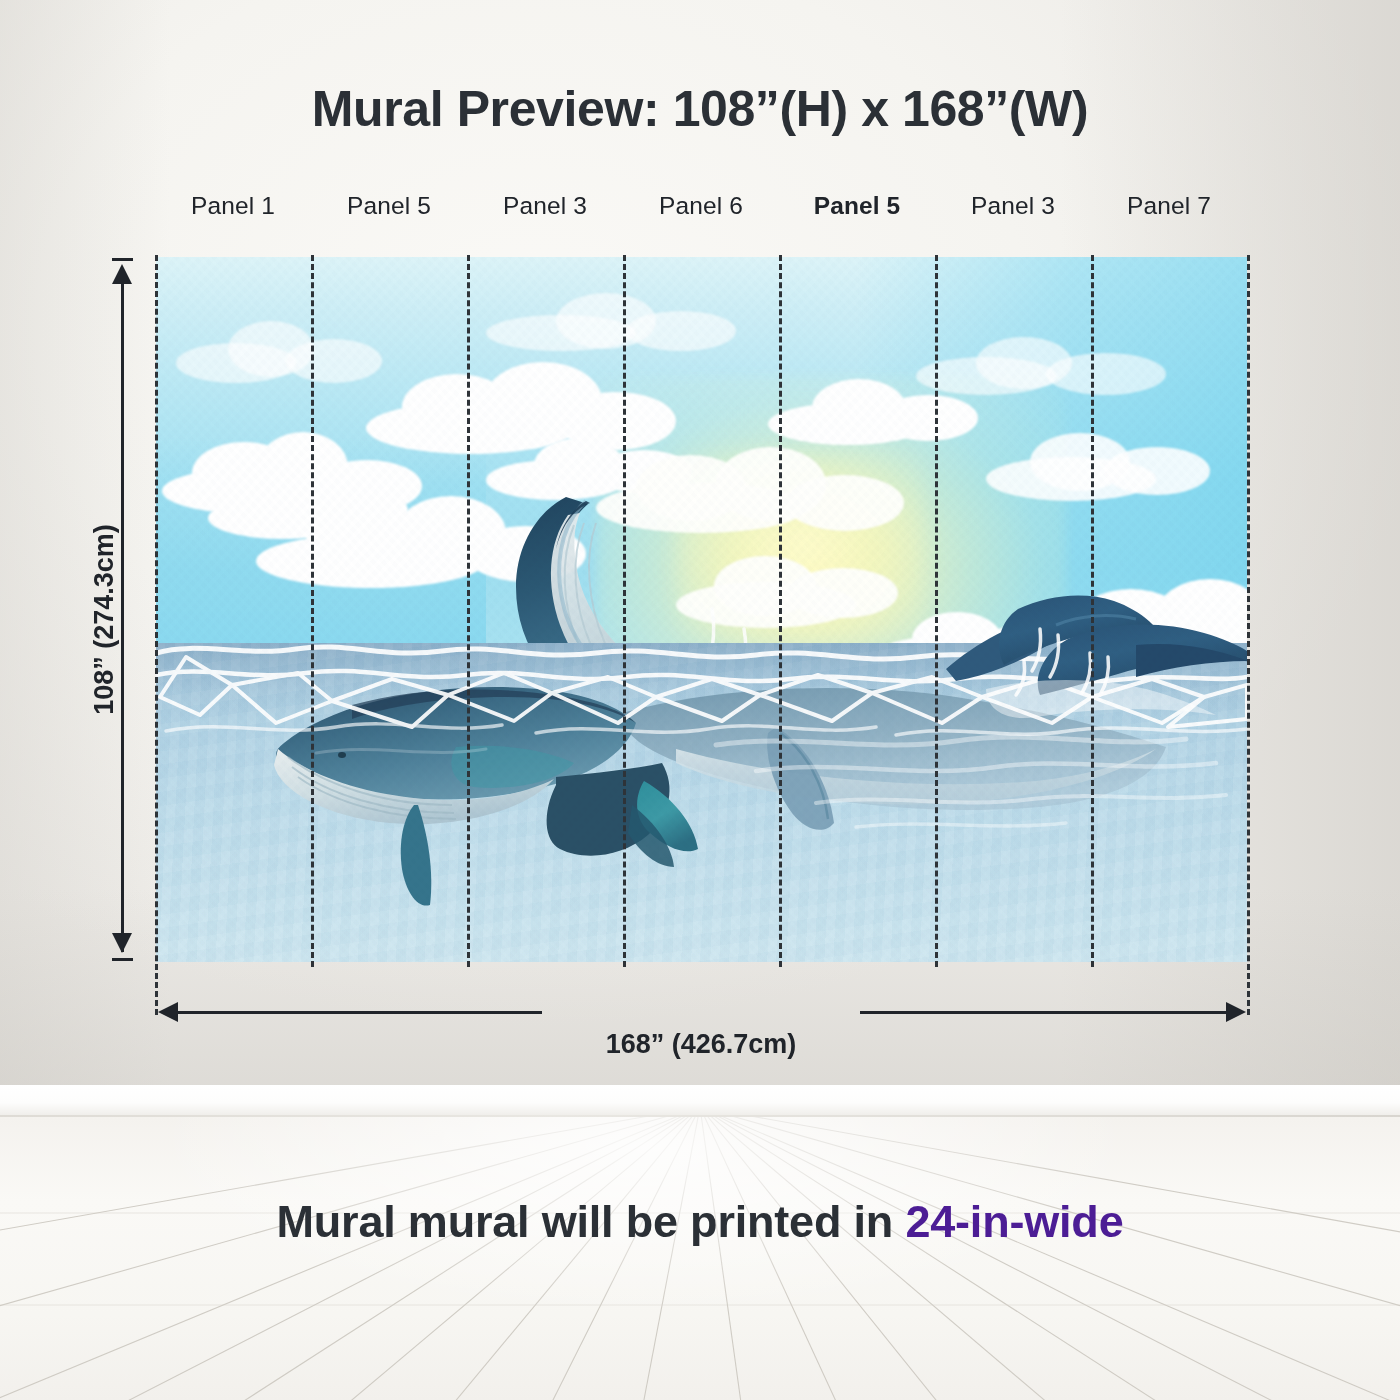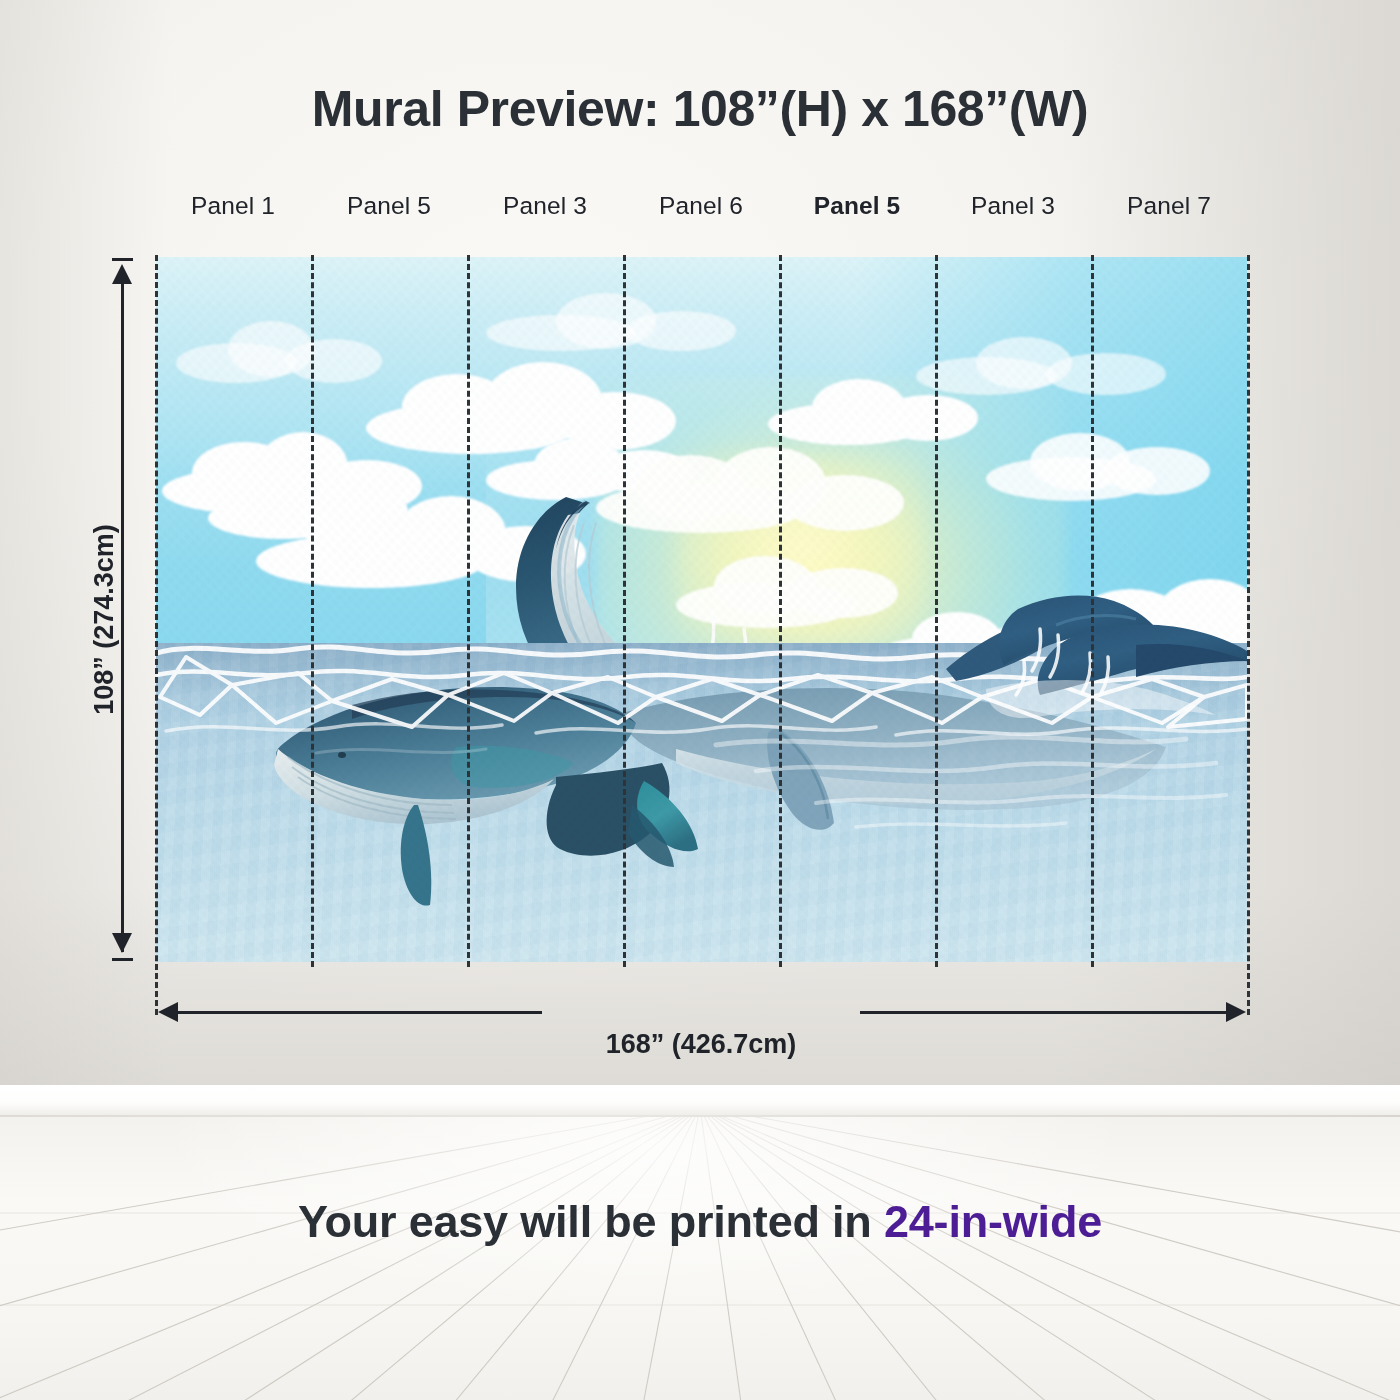--- a/index.html
+++ b/index.html
@@ -666,16 +666,16 @@
       </g>
       <g stroke="#d6d2ca" stroke-width="0.9" fill="none" opacity="0.55">
         <path d="M0,96 L1400,96"></path>
         <path d="M0,188 L1400,188"></path>
       </g>
     </svg>
     <div class="floor-sheen"></div>
   </div>
 
   <div class="caption">
-    <span>Your easy will be printed in </span><span class="accent">24-in-wide</span><br>
+    <span>Mural mural will be printed in </span><span class="accent">24-in-wide</span><br>
   </div>
 
 </div>
 
 </body></html>

